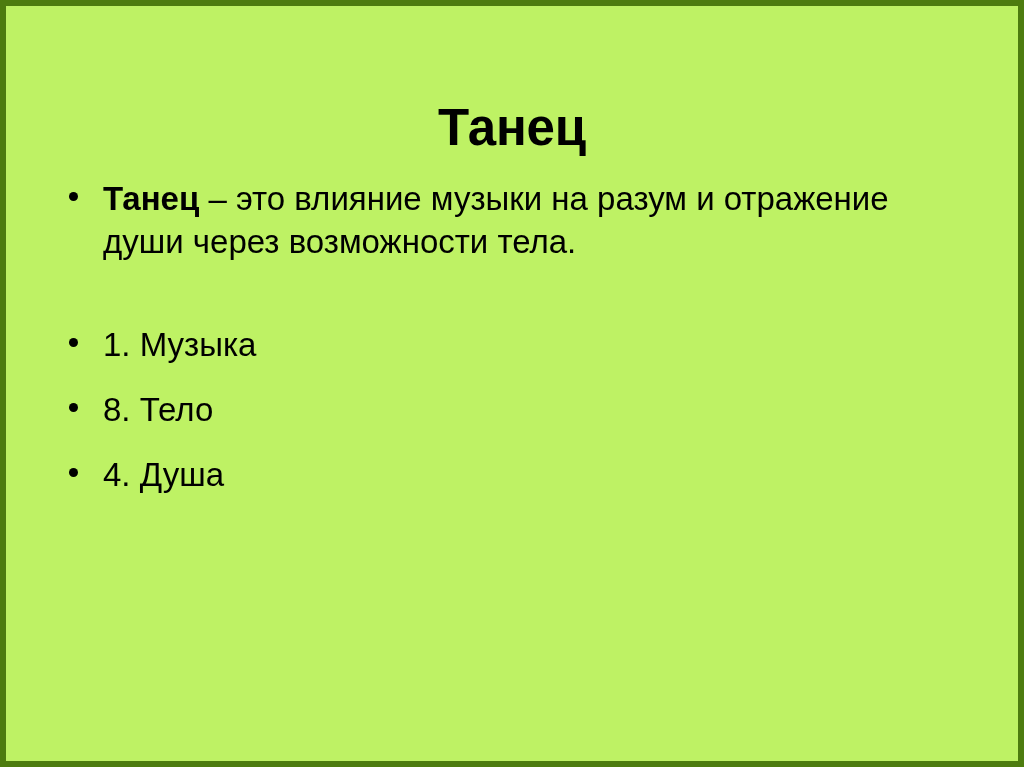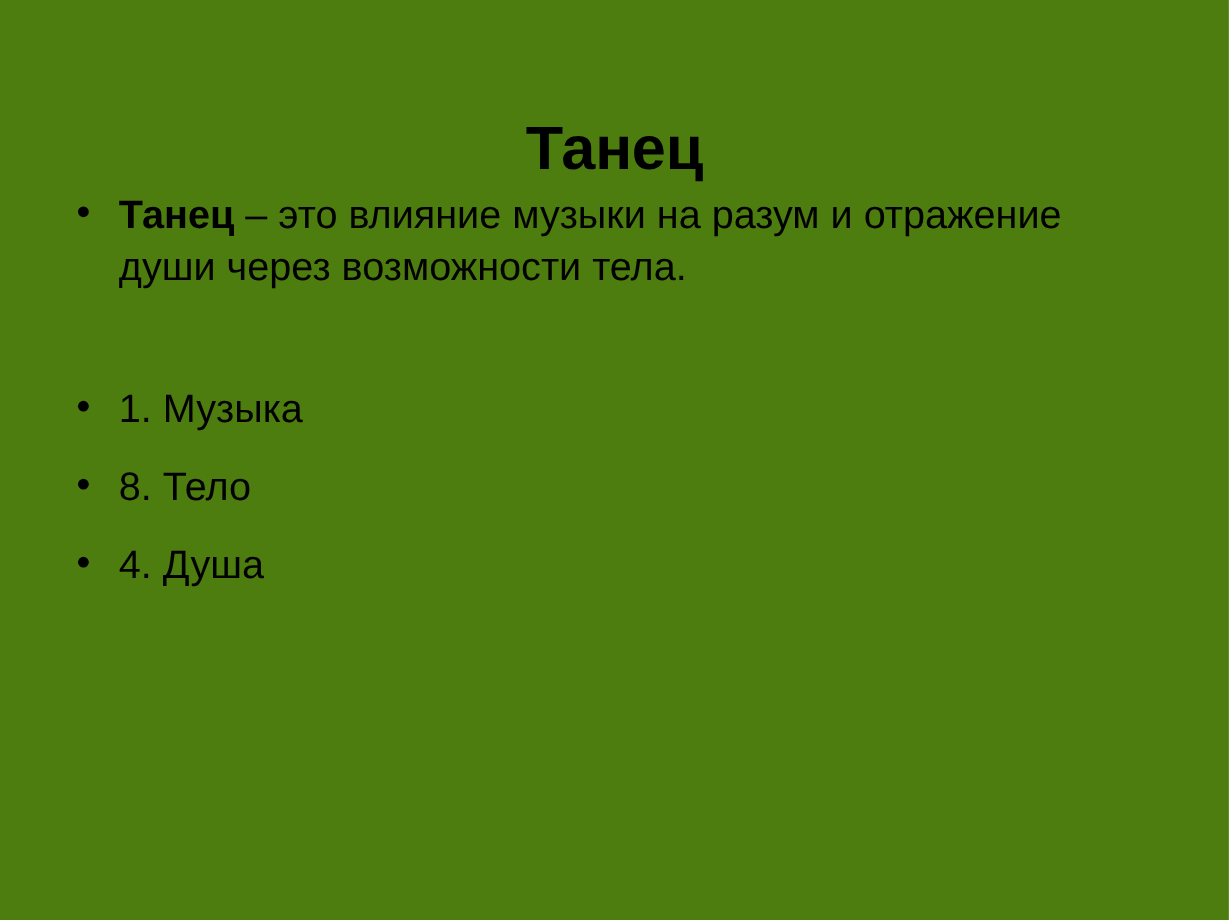--- a/index.html
+++ b/index.html
@@ -9,23 +9,23 @@
     background: #ffffff;
   }
   body {
     font-family: "Liberation Sans", "DejaVu Sans", sans-serif;
   }
 
   .slide {
     position: relative;
     width: 1024px;
     height: 767px;
-    background: #4d7c0f;
+    background: #bef264;
     box-sizing: border-box;
-    border: 2px solid #4d7c0f;
+    border: 6px solid #4d7c0f;
     overflow: hidden;
   }
 
   
   .slide-title {
     position: absolute;
     left: 0;
     right: 0;
     top: 58px;
     text-align: center;
@@ -33,21 +33,21 @@
     font-weight: bold;
     line-height: 1.16;
     color: #000000;
     letter-spacing: -0.2px;
   }
 
   
   .content {
     position: absolute;
     left: 55px;
-    top: 155px;
+    top: 171px;
     width: 900px;
   }
 
   .blk {
     position: relative;
     padding-left: 42px;
     color: #000000;
     font-size: 33px;
     line-height: 43px;
   }
@@ -91,21 +91,20 @@
     height: 60px;
   }
 
   .list-item {
     position: relative;
     padding-left: 42px;
     font-size: 33px;
     line-height: 43px;
     color: #000000;
     margin-bottom: 22px;
-    margin-top: 16px;
   }
   .list-item .bullet { top: 15px; }
 </style>
 </head>
 <body>
 
 <div class="slide">
 
   <h1 class="slide-title">Танец</h1>
 

